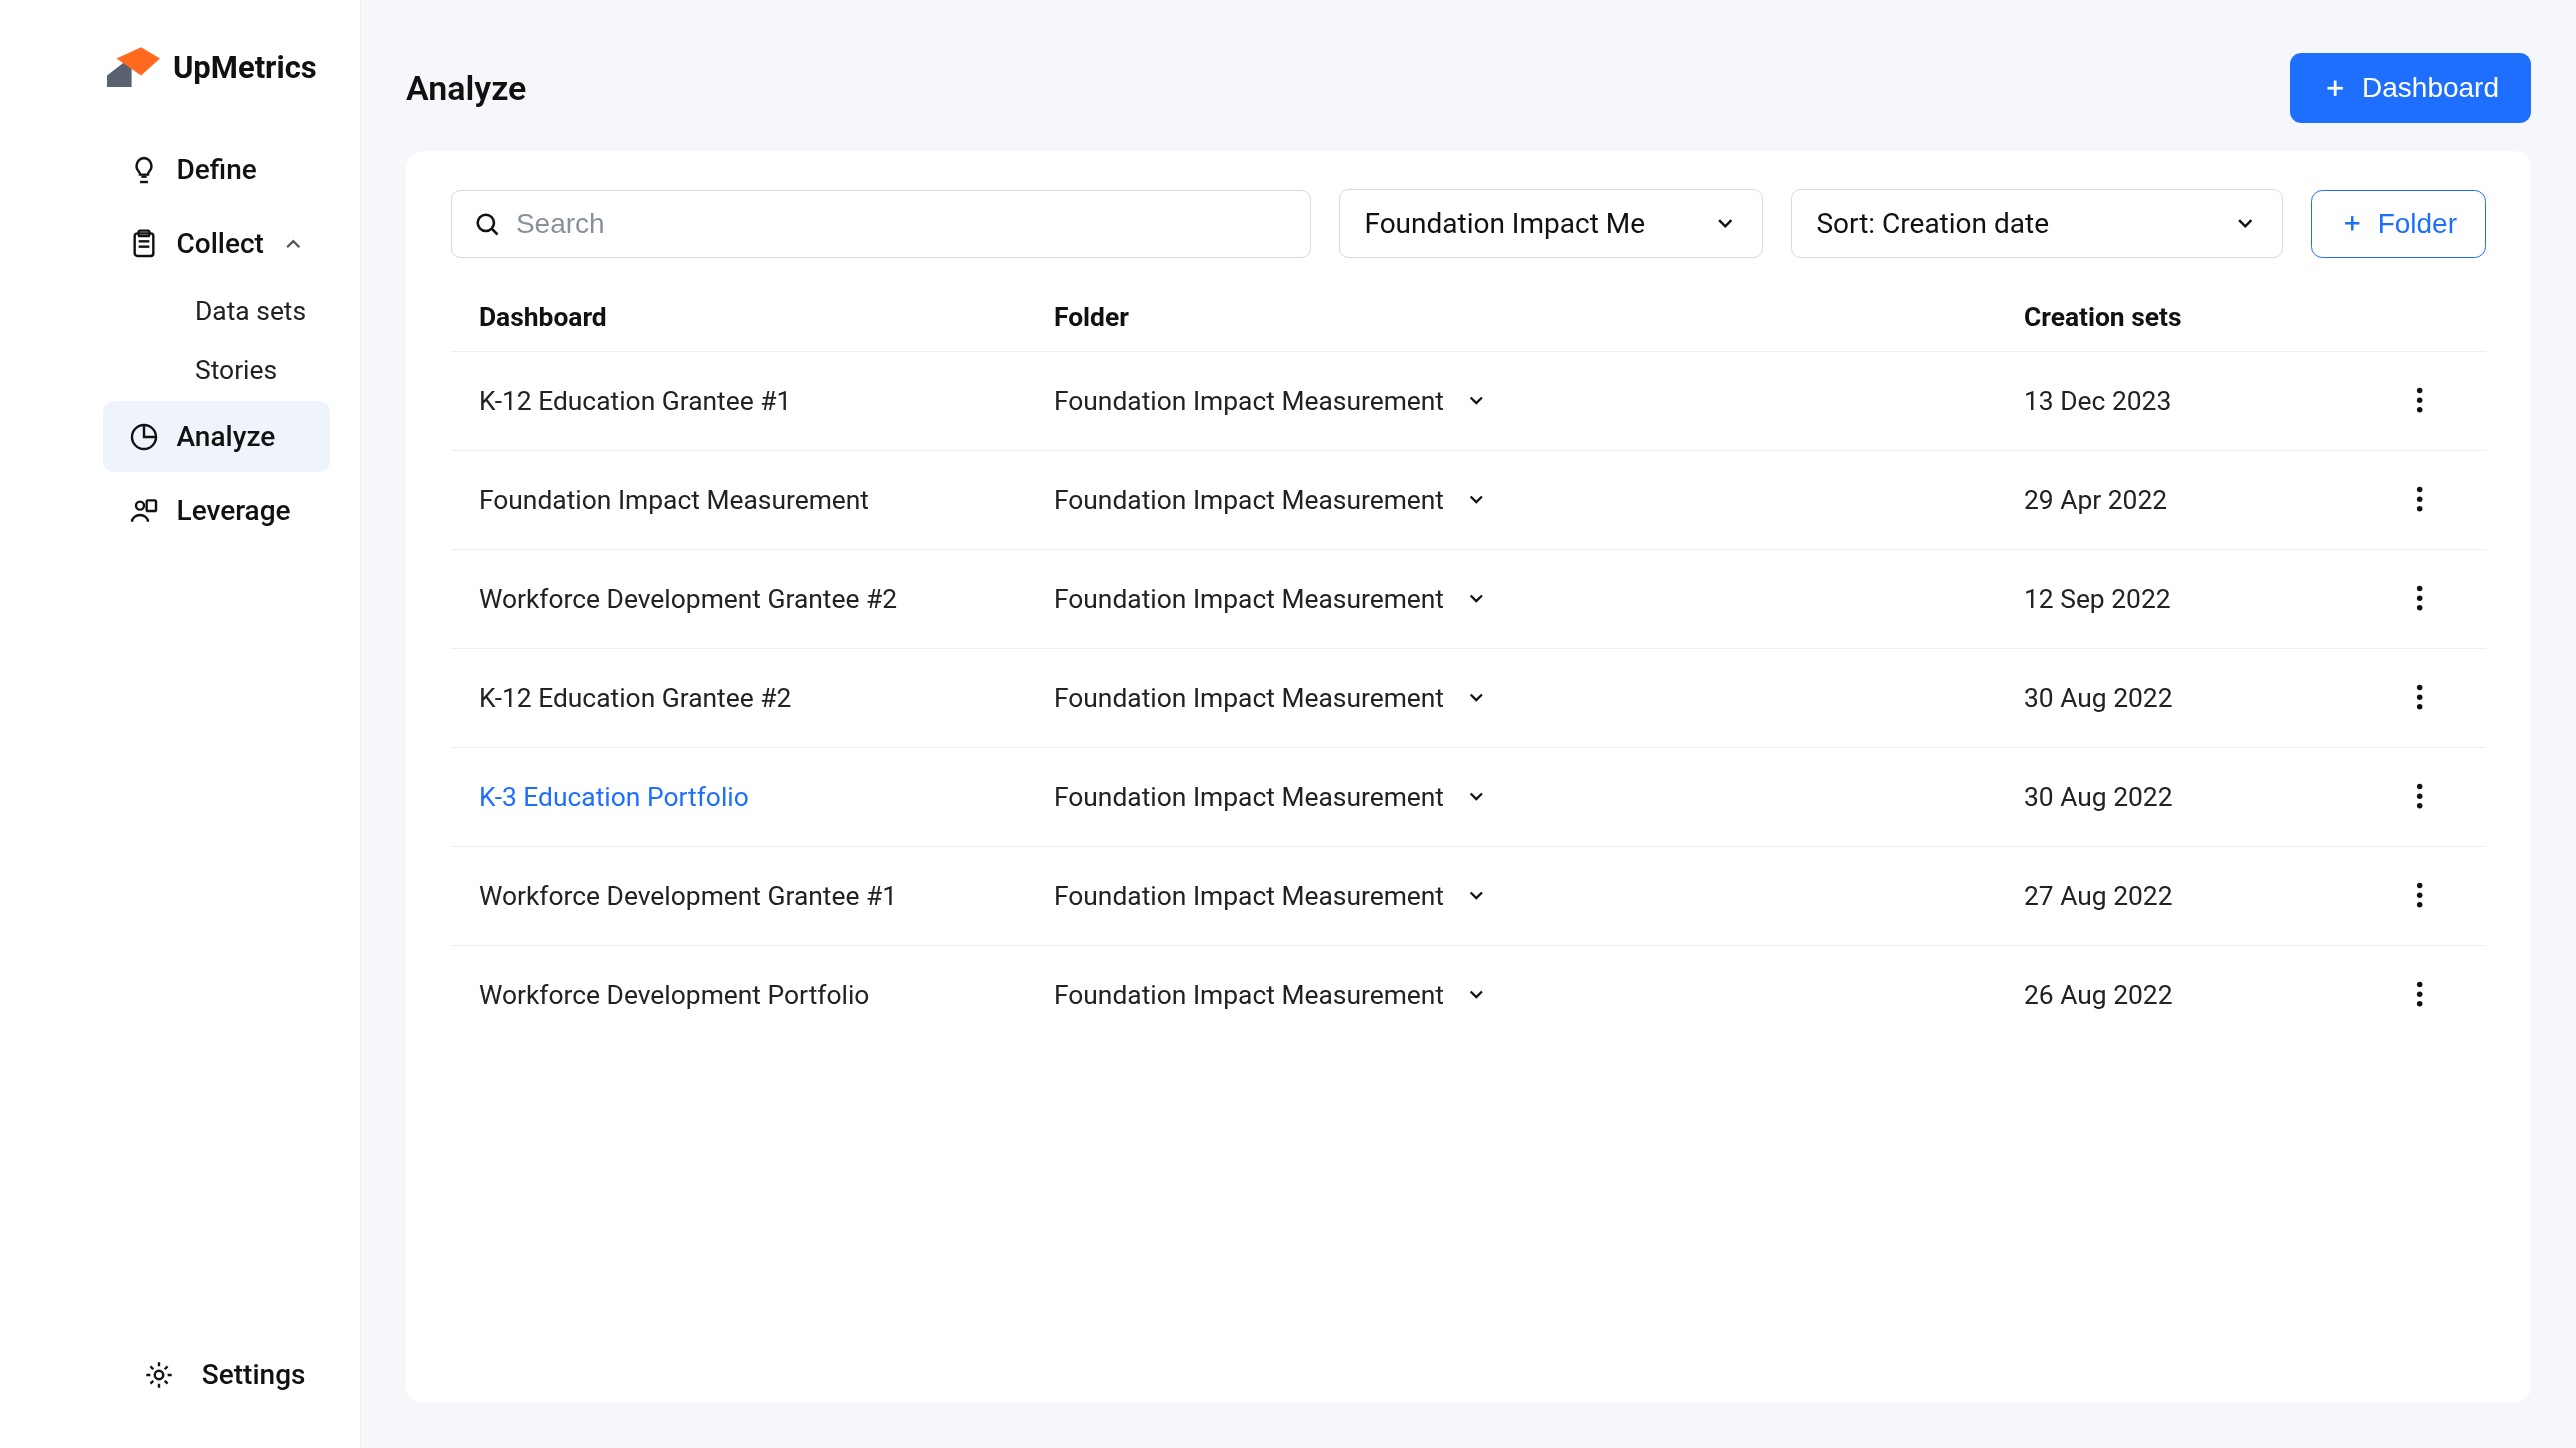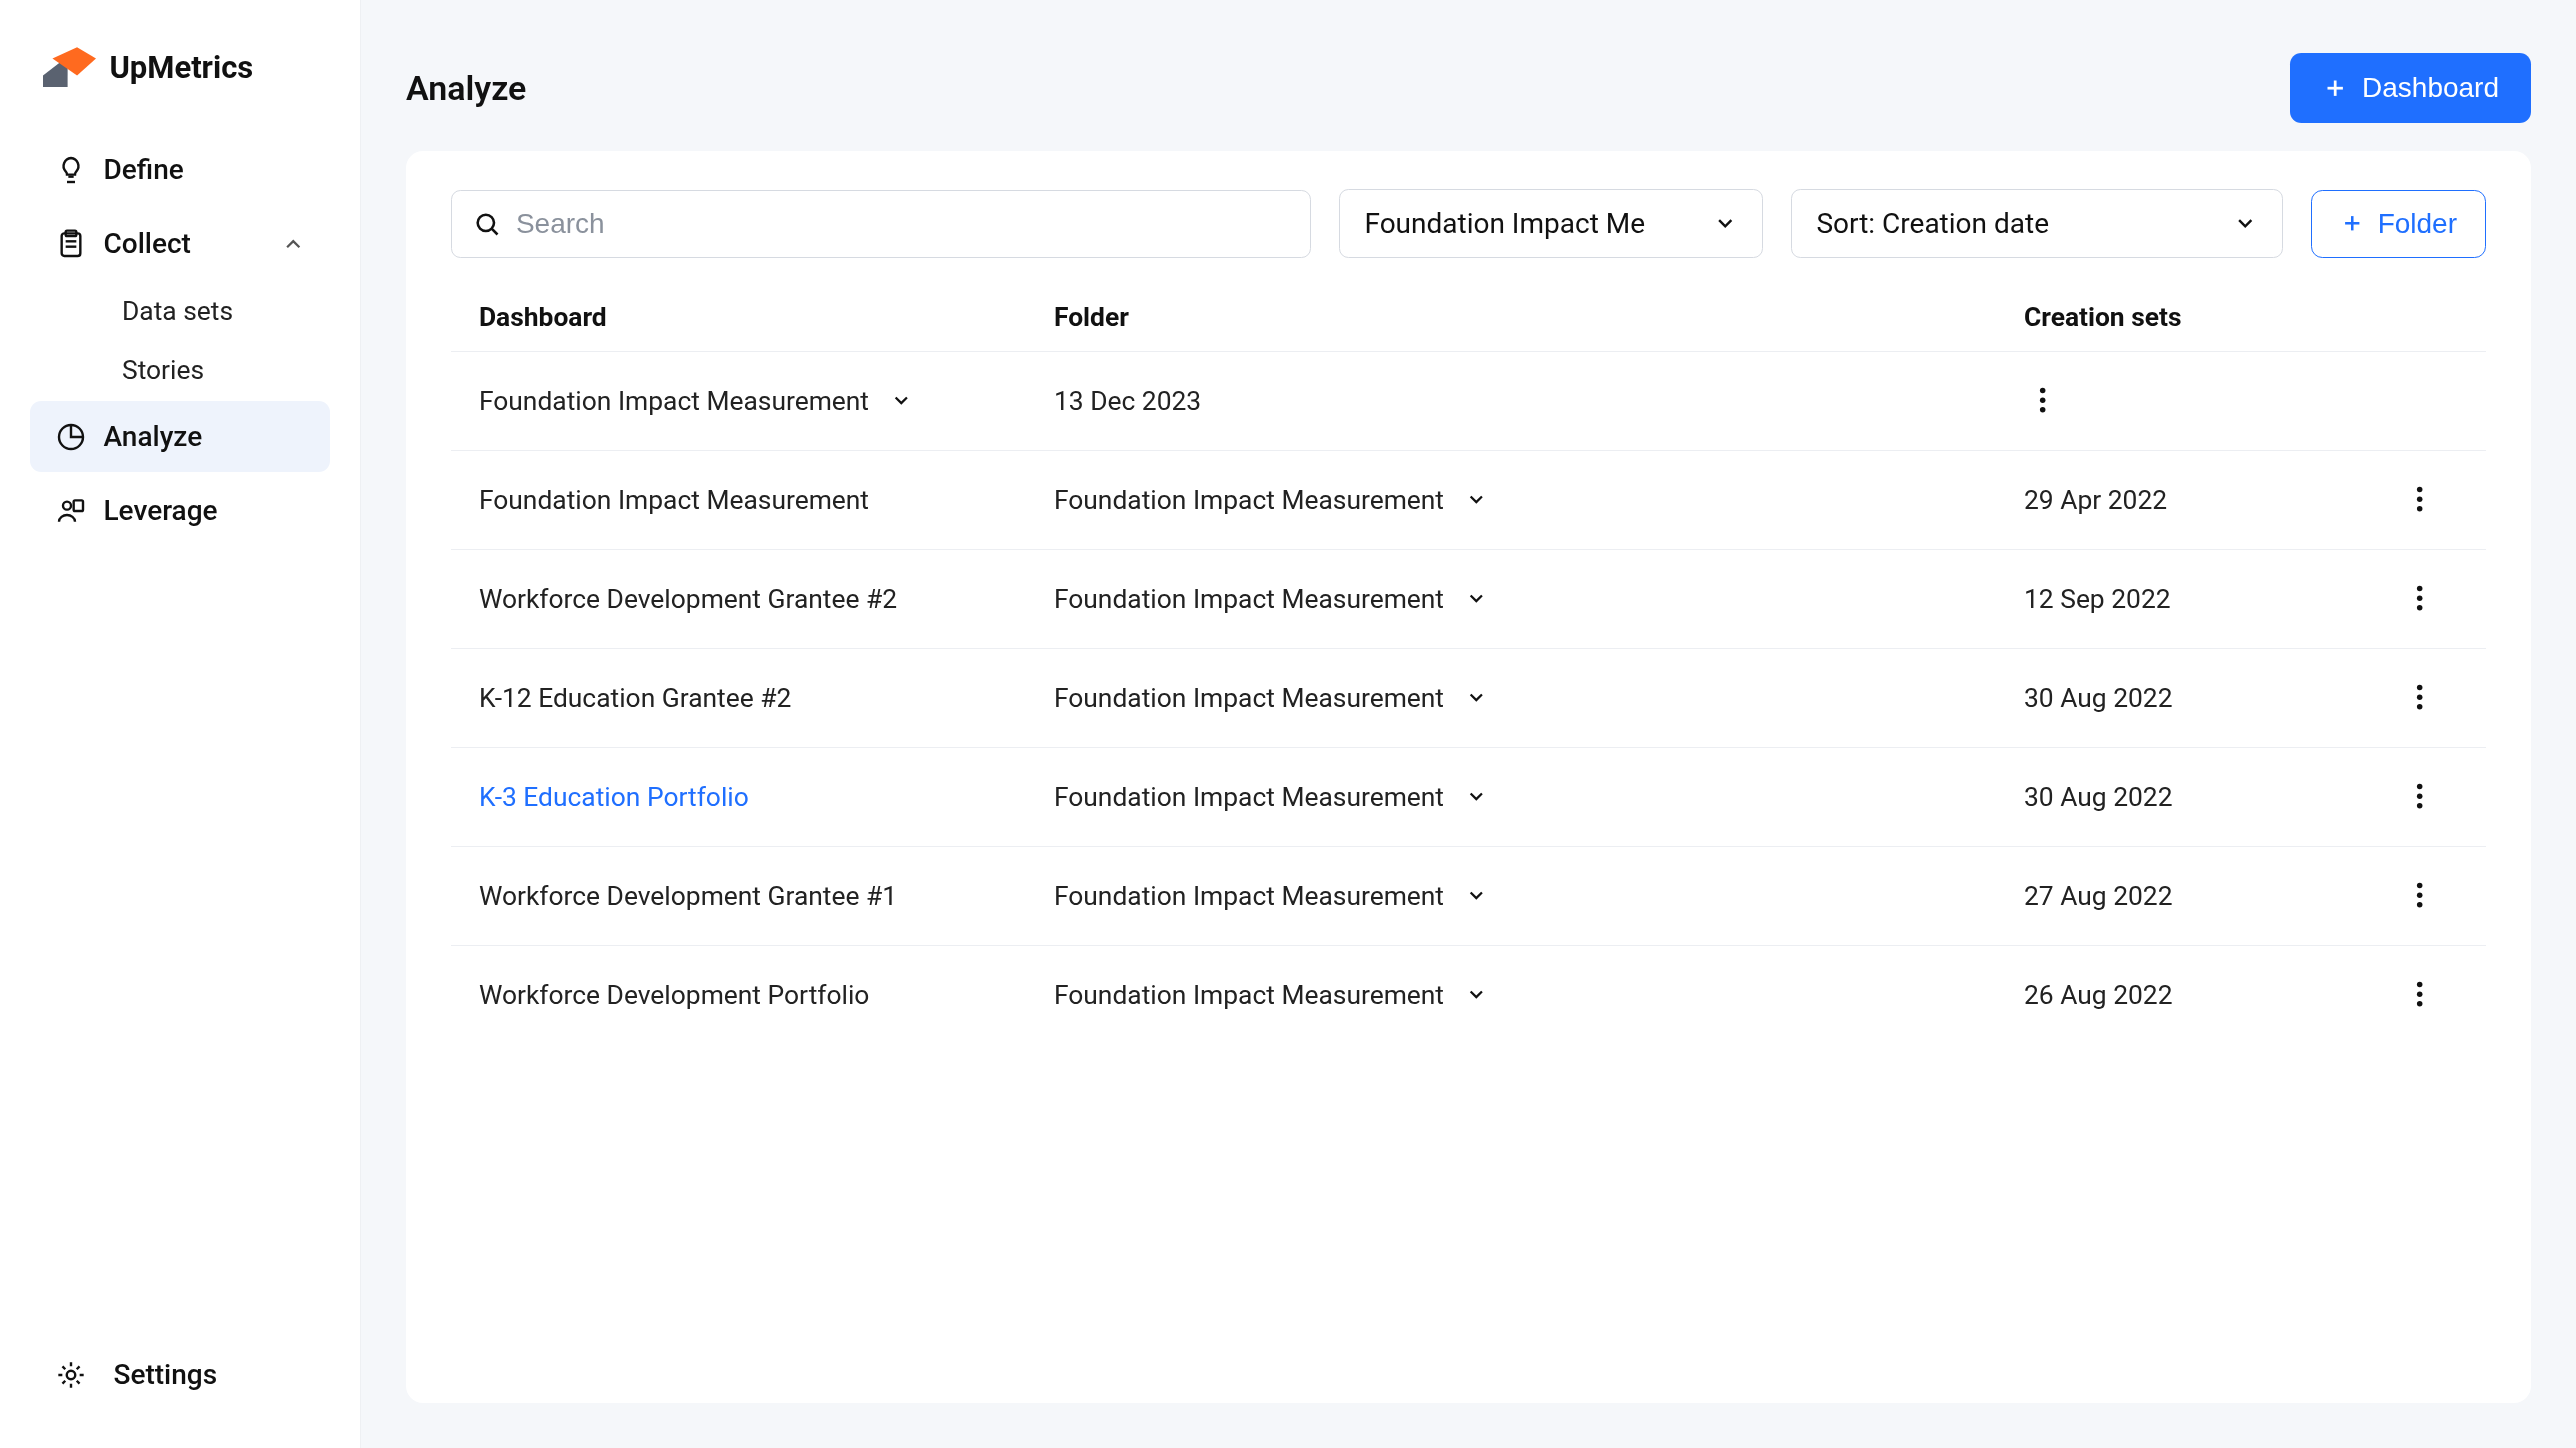--- a/index.html
+++ b/index.html
@@ -13,20 +13,21 @@
 }
 
 
 .sidebar {
   width: 424px;
   background: #fff;
   display: flex;
   flex-direction: column;
   padding: 47px 30px 38px 30px;
   border-right: 0.9px solid #eef0f3;
+  align-items: flex-end;
 }
 .logo-wrap {
   display: flex;
   align-items: center;
   gap: 13.2px;
   padding: 0 13.2px 38px 13.2px;
 }
 .logo-mark { width: 53px; height: 40px; position: relative; }
 .logo-text { font-size: 31px; font-weight: 700; color: #111; }
 .nav {
@@ -347,20 +348,21 @@
 
     <div class="table">
       <div class="thead">
         <div>Dashboard</div>
         <div>Folder</div>
         <div>Creation sets</div>
         <div></div>
       </div>
       <div id="tbody">
           <div class="row">
+            <div class="dash-name">K-12 Education Grantee #1</div>
             <div class="folder-cell">
               <span>Foundation Impact Measurement</span>
               <span>
                 <svg width="22.6" height="22.6" viewBox="0 0 24 24" fill="none" stroke="#111" stroke-width="2.4">
                   <polyline points="6 9 12 15 18 9"></polyline>
                 </svg>
               </span>
             </div>
             <div>13 Dec 2023</div>
             <div class="more">

